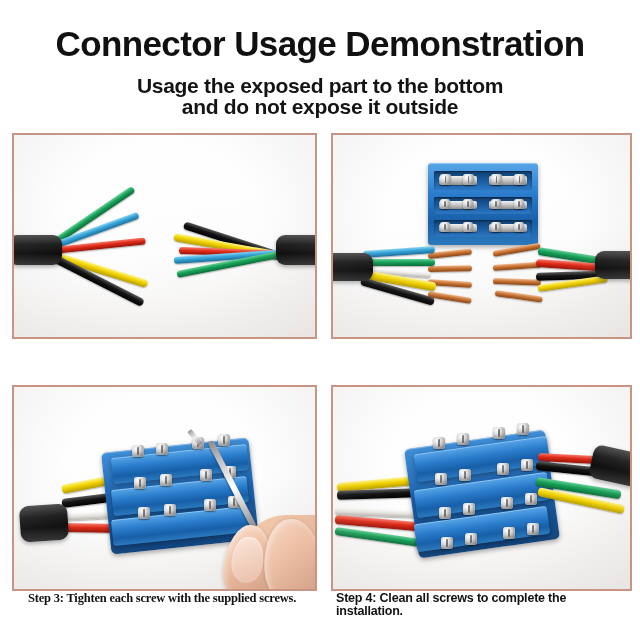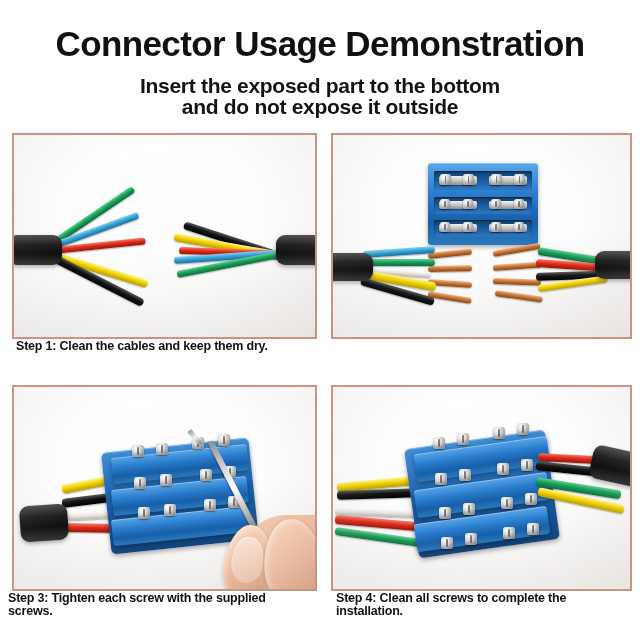--- a/index.html
+++ b/index.html
@@ -34,21 +34,21 @@
   .p4{left:331px; top:385px;width:297px;height:202px;}
   .photo{position:absolute;inset:0;overflow:hidden;}
 
   
   .caption{
     position:absolute;font-size:12.5px;font-weight:bold;
     color:#121212;line-height:1.06;letter-spacing:-0.2px;
   }
   .c1{left:16px; top:340px;width:300px;}
   .c2{left:336px;top:340px;width:300px;}
-  .c3{left:8px; top:592px;width:300px;}
+  .c3{left:28px; top:592px;width:300px;font-family:Liberation Serif, serif;}
   .c4{left:336px;top:592px;width:300px;}
 
   
   .bgwhite{position:absolute;inset:0;
     background:linear-gradient(170deg,#ffffff 0%,#fdfdfd 55%,#f2f0ee 100%);}
   .vign{position:absolute;inset:0;
     background:radial-gradient(ellipse at 50% 42%,rgba(255,255,255,0) 45%,rgba(180,170,165,.17) 100%);}
 
   
   .sheath{position:absolute;border-radius:7px;
@@ -101,21 +101,21 @@
   .palm{position:absolute;border-radius:40% 36% 30% 44%/44% 40% 36% 40%;
     background:linear-gradient(140deg,#f7cdb2 0%,#eab693 55%,#d79c79 100%);}
 </style>
 </head>
 <body>
 
 <div class="page">
 
   <div class="title">Connector Usage Demonstration</div>
   <div class="subtitle">
-    <span class="sline">Insert the exposed part to the bottom</span>
+    <span class="sline">Usage the exposed part to the bottom</span>
     <span class="sline">and do not expose it outside</span>
   </div>
 
   <div class="panel p1">
     <div class="photo">
       <div class="bgwhite"></div>
 
       <div class="wire gr" style="left:40px;top:104px;width:96px;height:7px;transform:rotate(-34deg);"></div>
       <div class="wire bl" style="left:38px;top:108px;width:92px;height:7px;transform:rotate(-20deg);"></div>
       <div class="wire rd" style="left:40px;top:112px;width:92px;height:7px;transform:rotate(-6deg);"></div>
@@ -270,17 +270,16 @@
       <div class="wire rd" style="left:205px;top:66px;width:82px;height:8px;transform:rotate(3deg);"></div>
       <div class="wire bk" style="left:203px;top:74px;width:86px;height:9px;transform:rotate(6deg);"></div>
       <div class="wire gr" style="left:203px;top:90px;width:86px;height:9px;transform:rotate(9deg);"></div>
       <div class="wire yl" style="left:205px;top:100px;width:88px;height:9px;transform:rotate(12deg);"></div>
       <div class="sheath rnd" style="left:258px;top:62px;width:52px;height:34px;transform:rotate(12deg);"></div>
 
       <div class="vign"></div>
     </div>
   </div>
 
-  <div class="caption c1">Step 1: Clean the cables and keep them dry.</div>
   <div class="caption c3">Step 3: Tighten each screw with the supplied screws.</div>
   <div class="caption c4">Step 4: Clean all screws to complete the installation.</div>
 
 </div>
 
 </body></html>

